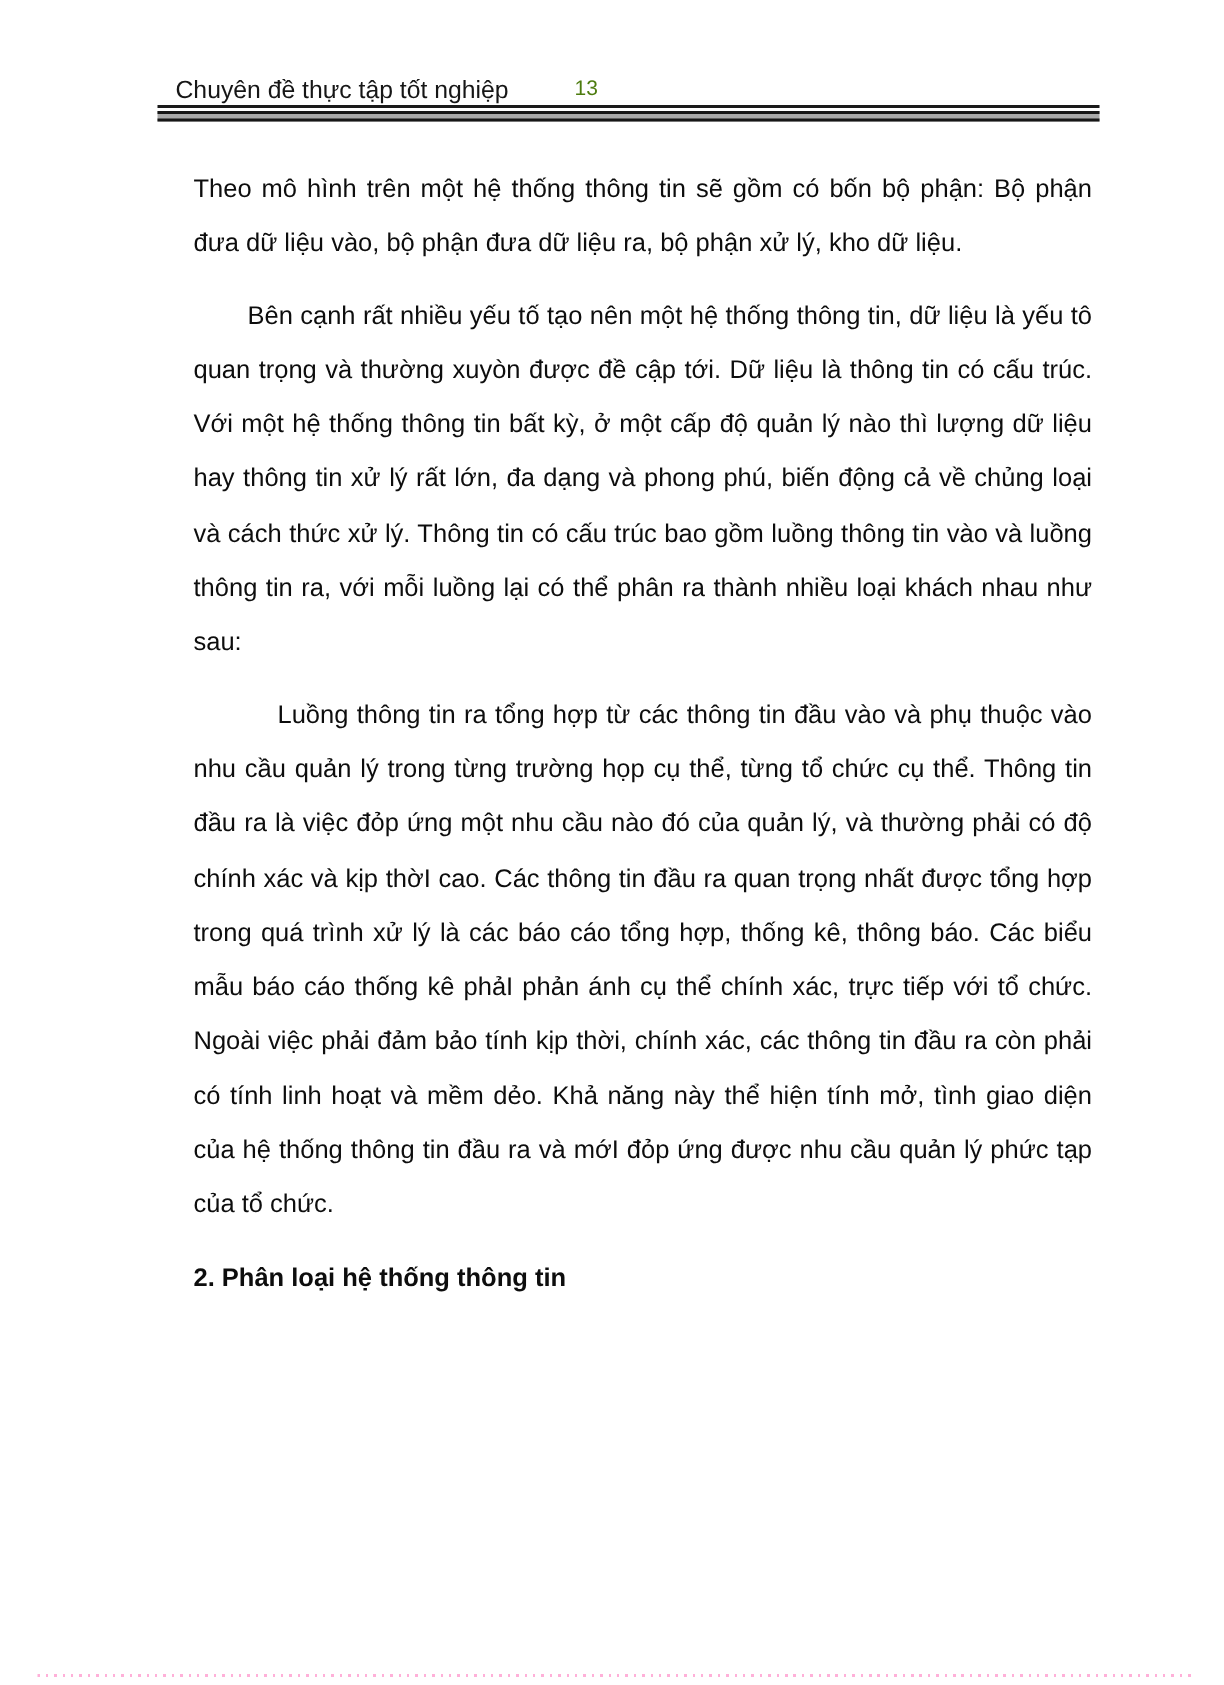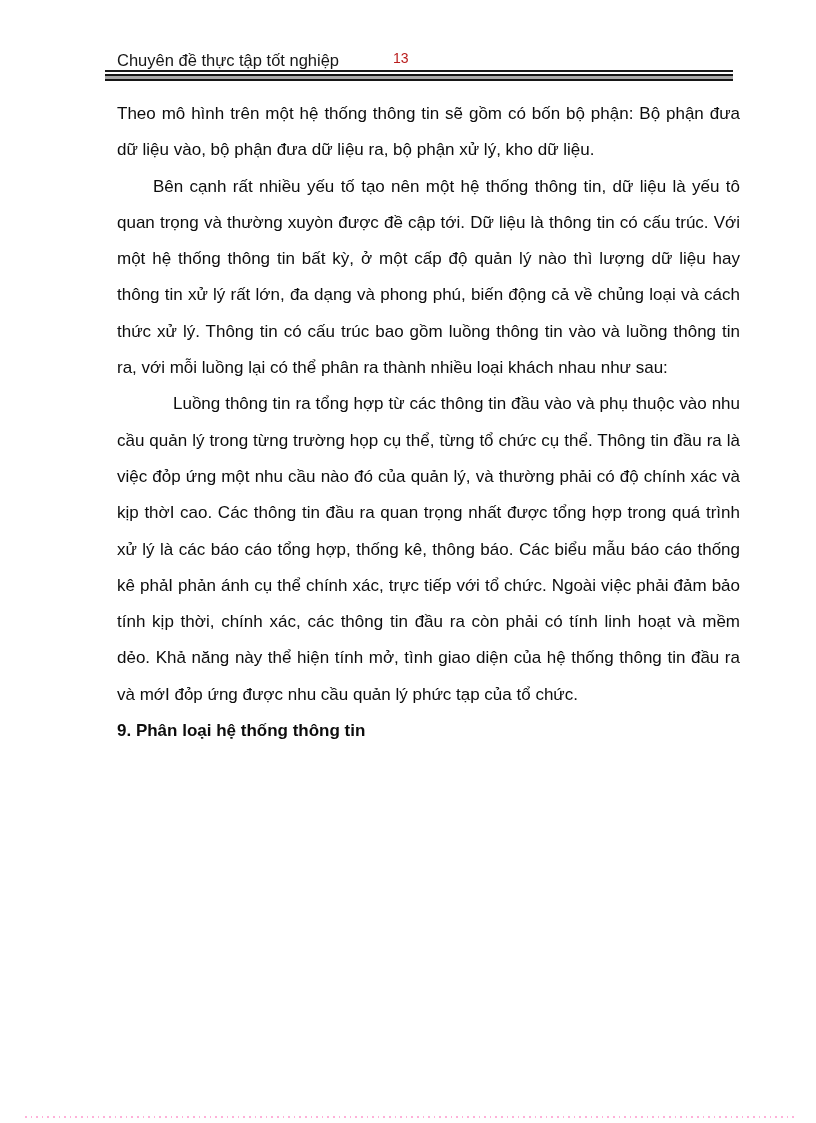--- a/index.html
+++ b/index.html
@@ -31,24 +31,24 @@
   .header-title {
     position: absolute;
     left: 12px;
     bottom: 0;
     font-size: 16.5px;
     white-space: nowrap;
     color: #161616;
   }
   .header-pagenum {
     position: absolute;
-    left: 288px;
+    left: 278px;
     bottom: 4px;
     font-size: 14px;
-    color: #b91c1c;
+    color: #4d7c0f;
   }
   .header-rule-thin {
     height: 0;
     border-top: 2px solid #1a1a1a;
   }
   .header-band {
     margin-top: 2px;
     height: 3px;
     background: #a9a9a9;
     border-top: 2px solid #161616;
@@ -60,21 +60,21 @@
     position: absolute;
     left: 117px;
     top: 96px;
     width: 623px;
     font-size: 17px;
     line-height: 36.3px;
     text-align: justify;
     color: #0d0d0d;
   }
   .body-text p {
-    margin: 0;
+    margin: 12px;
     padding: 0;
   }
   .ind0  { text-indent: 0; }
   .ind30 { text-indent: 30px; }
   .ind33 { text-indent: 33px; }
   .ind36 { text-indent: 36px; }
   .ind56 { text-indent: 56px; }
   .section-heading {
     font-weight: bold;
     text-align: left;
@@ -106,18 +106,18 @@
       <span class="header-pagenum">13</span>
     </div>
     <div class="header-rule-thin"></div>
     <div class="header-band"></div>
   </div>
 
   <div class="body-text">
     <p class="ind0">Theo mô hình trên một hệ thống thông tin sẽ gồm có bốn bộ phận: Bộ phận đưa dữ liệu vào, bộ phận đưa dữ liệu ra, bộ phận xử lý, kho dữ liệu.</p>
     <p class="ind36">Bên cạnh rất nhiều yếu tố tạo nên một hệ thống thông tin, dữ liệu là yếu tô quan trọng và thường xuyòn được đề cập tới. Dữ liệu là thông tin có cấu trúc. Với một hệ thống thông tin bất kỳ, ở một cấp độ quản lý nào thì lượng dữ liệu hay thông tin xử lý rất lớn, đa dạng và phong phú, biến động cả về chủng loại và cách thức xử lý. Thông tin có cấu trúc bao gồm luồng thông tin vào và luồng thông tin ra, với mỗi luồng lại có thể phân ra thành nhiều loại khách nhau như sau:</p>
     <p class="ind56">Luồng thông tin ra tổng hợp từ các thông tin đầu vào và phụ thuộc vào nhu cầu quản lý trong từng trường họp cụ thể, từng tổ chức cụ thể. Thông tin đầu ra là việc đỏp ứng một nhu cầu nào đó của quản lý, và thường phải có độ chính xác và kịp thờI cao. Các thông tin đầu ra quan trọng nhất được tổng hợp trong quá trình xử lý là các báo cáo tổng hợp, thống kê, thông báo. Các biểu mẫu báo cáo thống kê phảI phản ánh cụ thể chính xác, trực tiếp với tổ chức. Ngoài việc phải đảm bảo tính kịp thời, chính xác, các thông tin đầu ra còn phải có tính linh hoạt và mềm dẻo. Khả năng này thể hiện tính mở, tình giao diện của hệ thống thông tin đầu ra và mớI đỏp ứng được nhu cầu quản lý phức tạp của tổ chức.</p>
-    <p class="ind0 section-heading">9. Phân loại hệ thống thông tin</p>
+    <p class="ind0 section-heading">2. Phân loại hệ thống thông tin</p>
   </div>
 
   <div class="footer-dots"></div>
 
 </div>
 
 </body></html>

